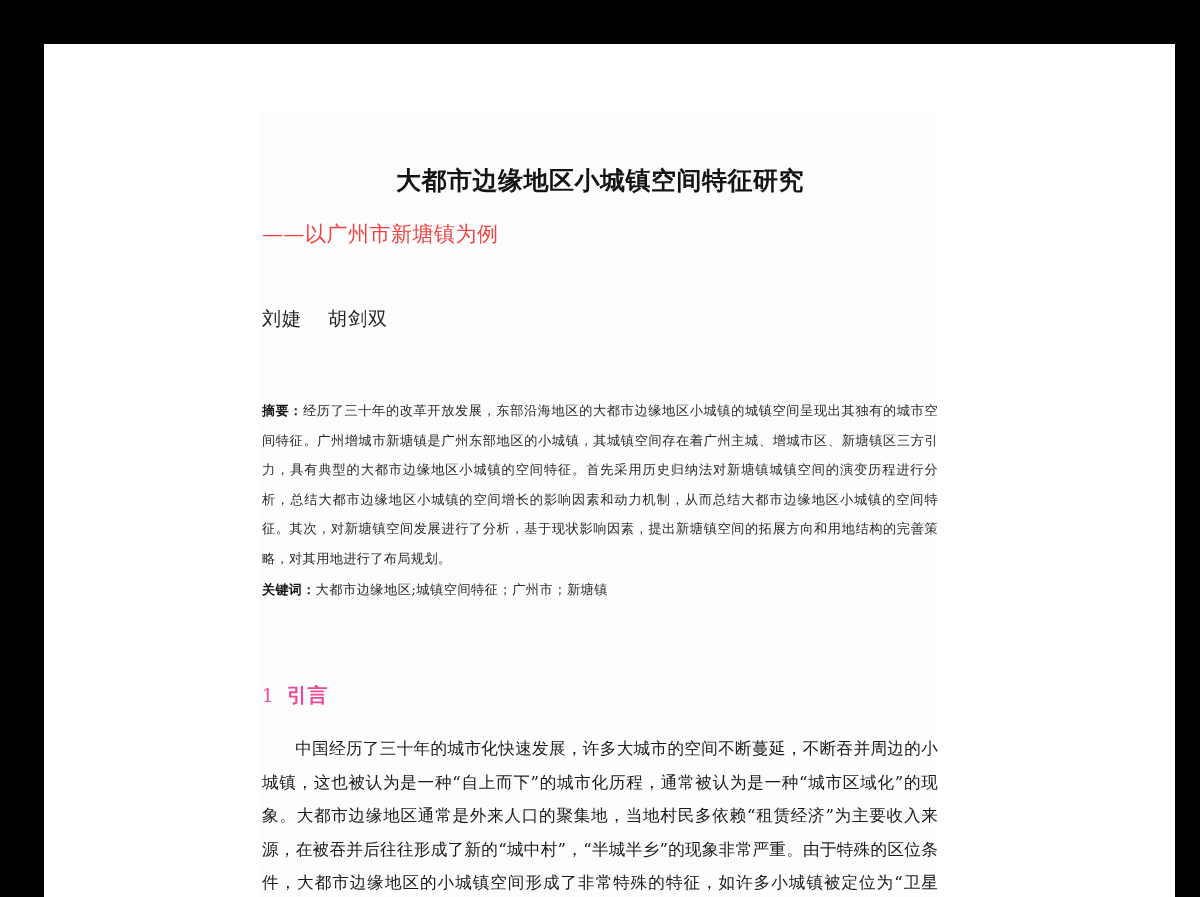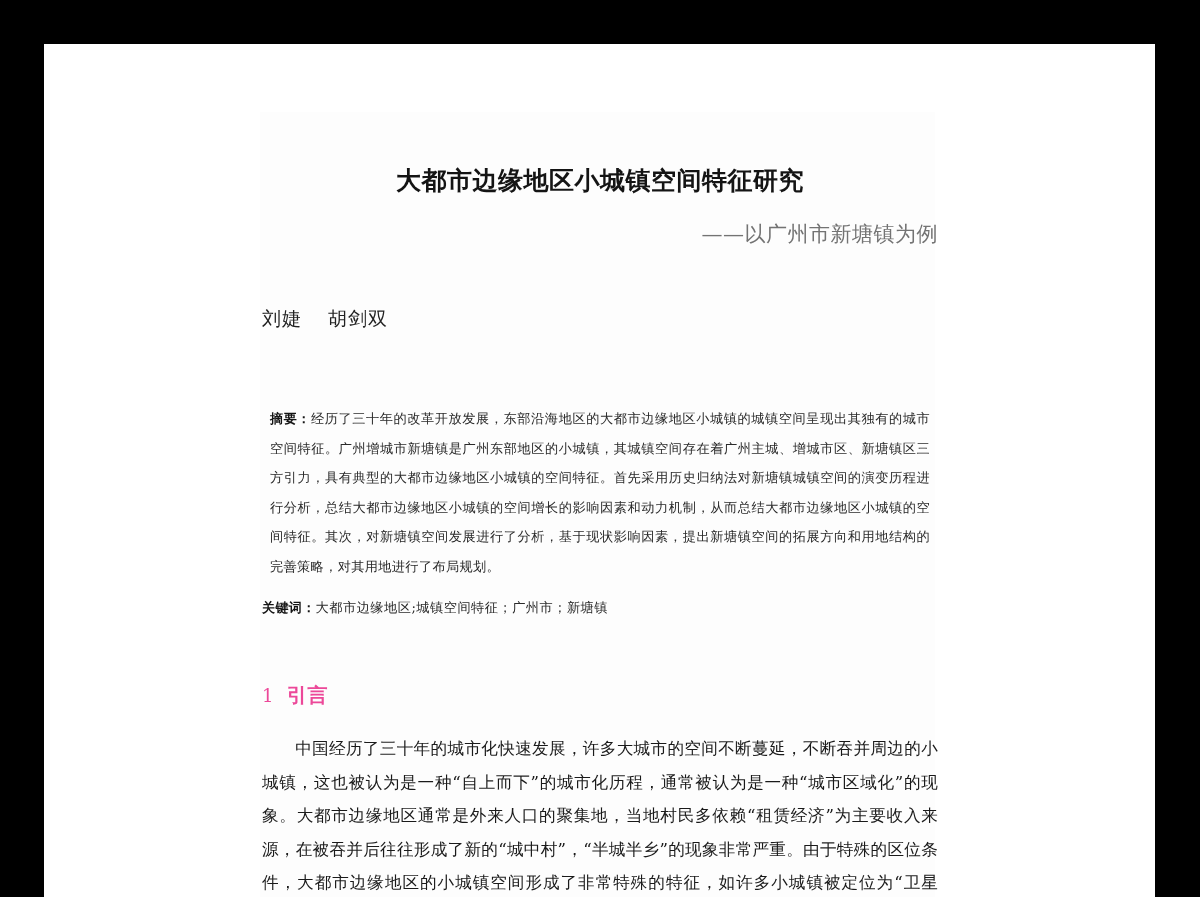--- a/index.html
+++ b/index.html
@@ -23,20 +23,21 @@
 
   
   #page-sheet {
     position: absolute;
     left: 44px;
     top: 44px;
     width: 1111px;
     height: 853px;
     background: #ffffff;
     overflow: hidden;
+    padding-left: 20px;
   }
 
   
   #scan-region {
     position: absolute;
     left: 216px;
     top: 68px;
     width: 675px;
     height: 785px;
     background: #fdfdfd;
@@ -64,26 +65,26 @@
     font-weight: 700;
     letter-spacing: 0.5px;
     color: #141414;
     white-space: nowrap;
   }
   .doc-subtitle {
     position: absolute;
     top: 176px;
     left: 0;
     width: 676px;
-    text-align: right;
+    text-align: left;
     font-family: "DejaVu Serif", "Liberation Serif", serif;
     font-size: 21px;
     font-weight: 400;
     letter-spacing: 0.5px;
-    color: #737373;
+    color: #ef4444;
     white-space: nowrap;
   }
 
   
   .authors {
     position: absolute;
     top: 262px;
     left: 0;
     width: 676px;
     text-align: left;
@@ -107,32 +108,32 @@
     width: 676px;
   }
   .abstract-para {
     font-family: "DejaVu Serif", "Liberation Serif", serif;
     font-size: 13.2px;
     line-height: 29.5px;
     text-align: justify;
     text-align-last: left;
     color: #2a2a2a;
     letter-spacing: 0.35px;
-    margin: 8px;
+    margin: 0;
   }
   .abstract-label,
   .keywords-label {
     font-family: "DejaVu Sans", "Liberation Sans", sans-serif;
     font-weight: 700;
     font-size: 13px;
     letter-spacing: 0.4px;
     color: #141414;
   }
   .keywords-line {
-    margin-top: 12px;
+    margin-top: 2px;
     font-family: "DejaVu Serif", "Liberation Serif", serif;
     font-size: 13.2px;
     line-height: 29.5px;
     color: #2a2a2a;
     letter-spacing: 0.5px;
   }
 
   
   .section-heading {
     position: absolute;

